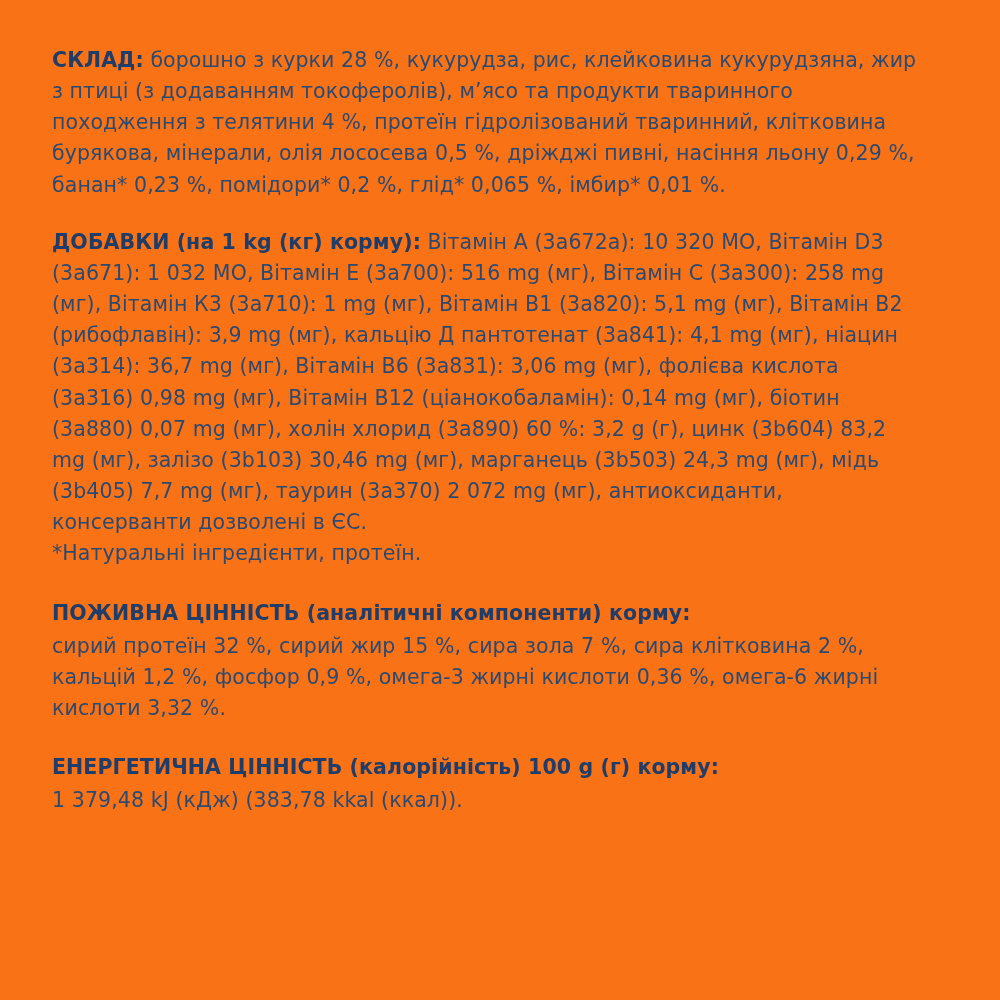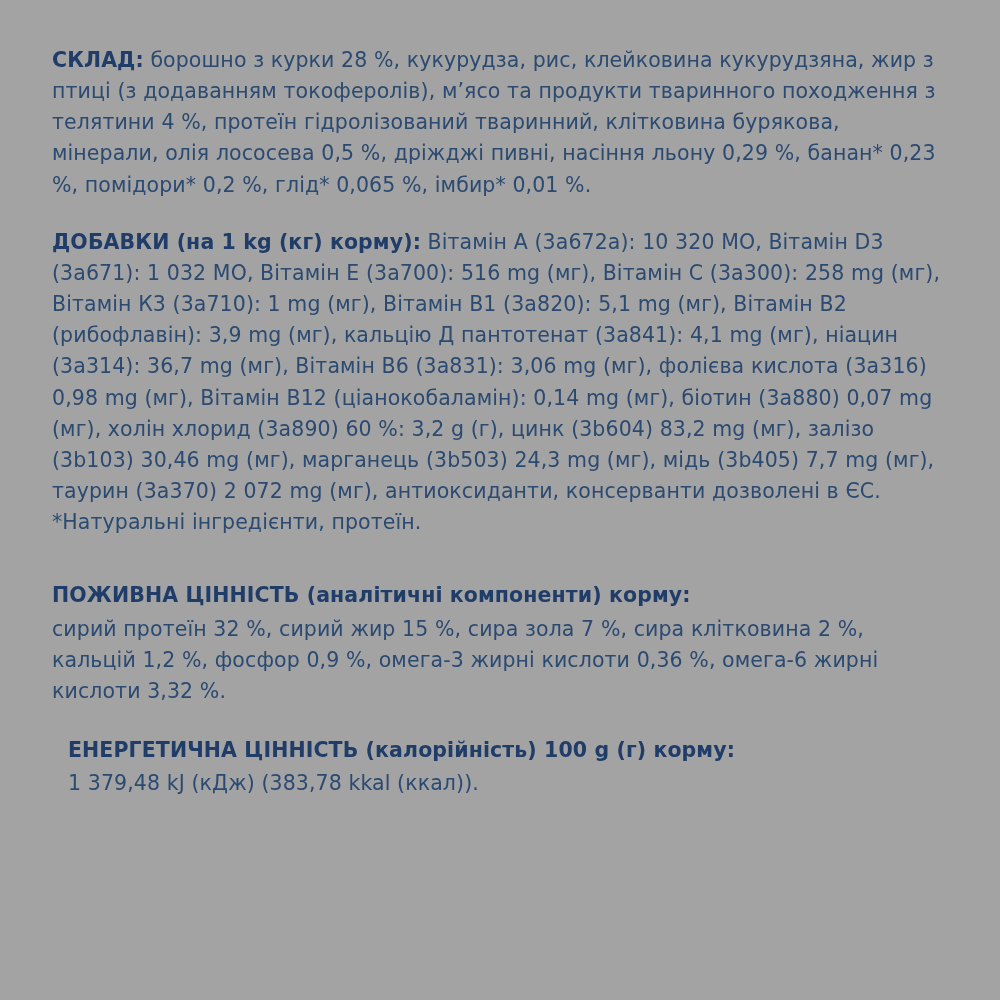--- a/index.html
+++ b/index.html
@@ -12,44 +12,43 @@
     height: 1000px;
     font-family: "DejaVu Sans", sans-serif;
     color: #223a5e;
     -webkit-font-smoothing: antialiased;
   }
   .page {
     position: relative;
     width: 1000px;
     height: 1000px;
     box-sizing: border-box;
-    padding: 45px 52px 0 52px;
-    background: #a3a3a3;
+    padding: 45px 83px 0 52px;
+    background: #f97316;
   }
   .block {
     margin: 0 0 26px 0;
   }
   .para {
     font-size: 20.5px;
     line-height: 1.52;
     color: #2b4a72;
     text-align: left;
     margin: 0;
     letter-spacing: 0.1px;
   }
   .lead {
     font-weight: bold;
     color: #1f3d68;
   }
   .block-nutrition {
-    margin-top: 42px;
+    margin-top: 28px;
   }
   .block-energy {
     margin-top: 28px;
-    margin-left: 16px;
   }
   .heading {
     font-size: 20.5px;
     line-height: 1.52;
     font-weight: bold;
     color: #1f3d68;
     margin: 0 0 2px 0;
     letter-spacing: 0.1px;
   }
   .note {

